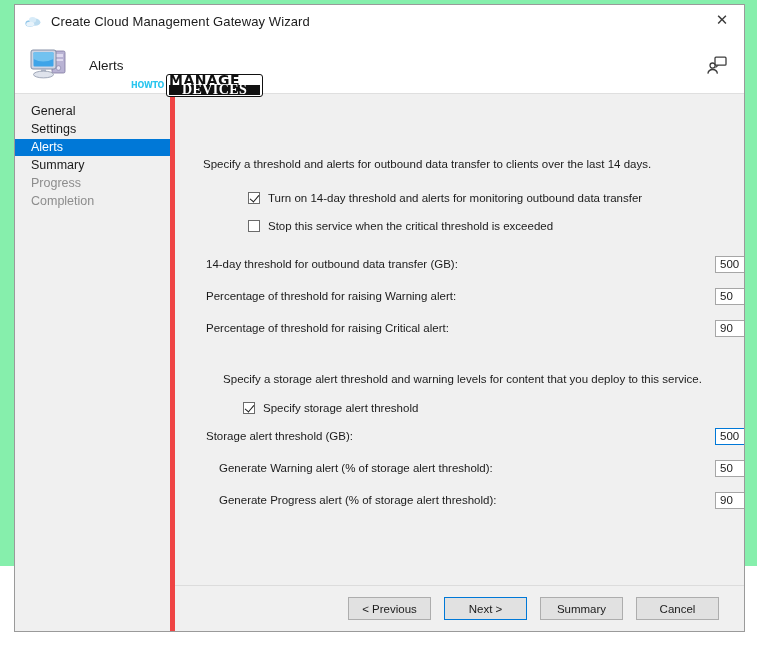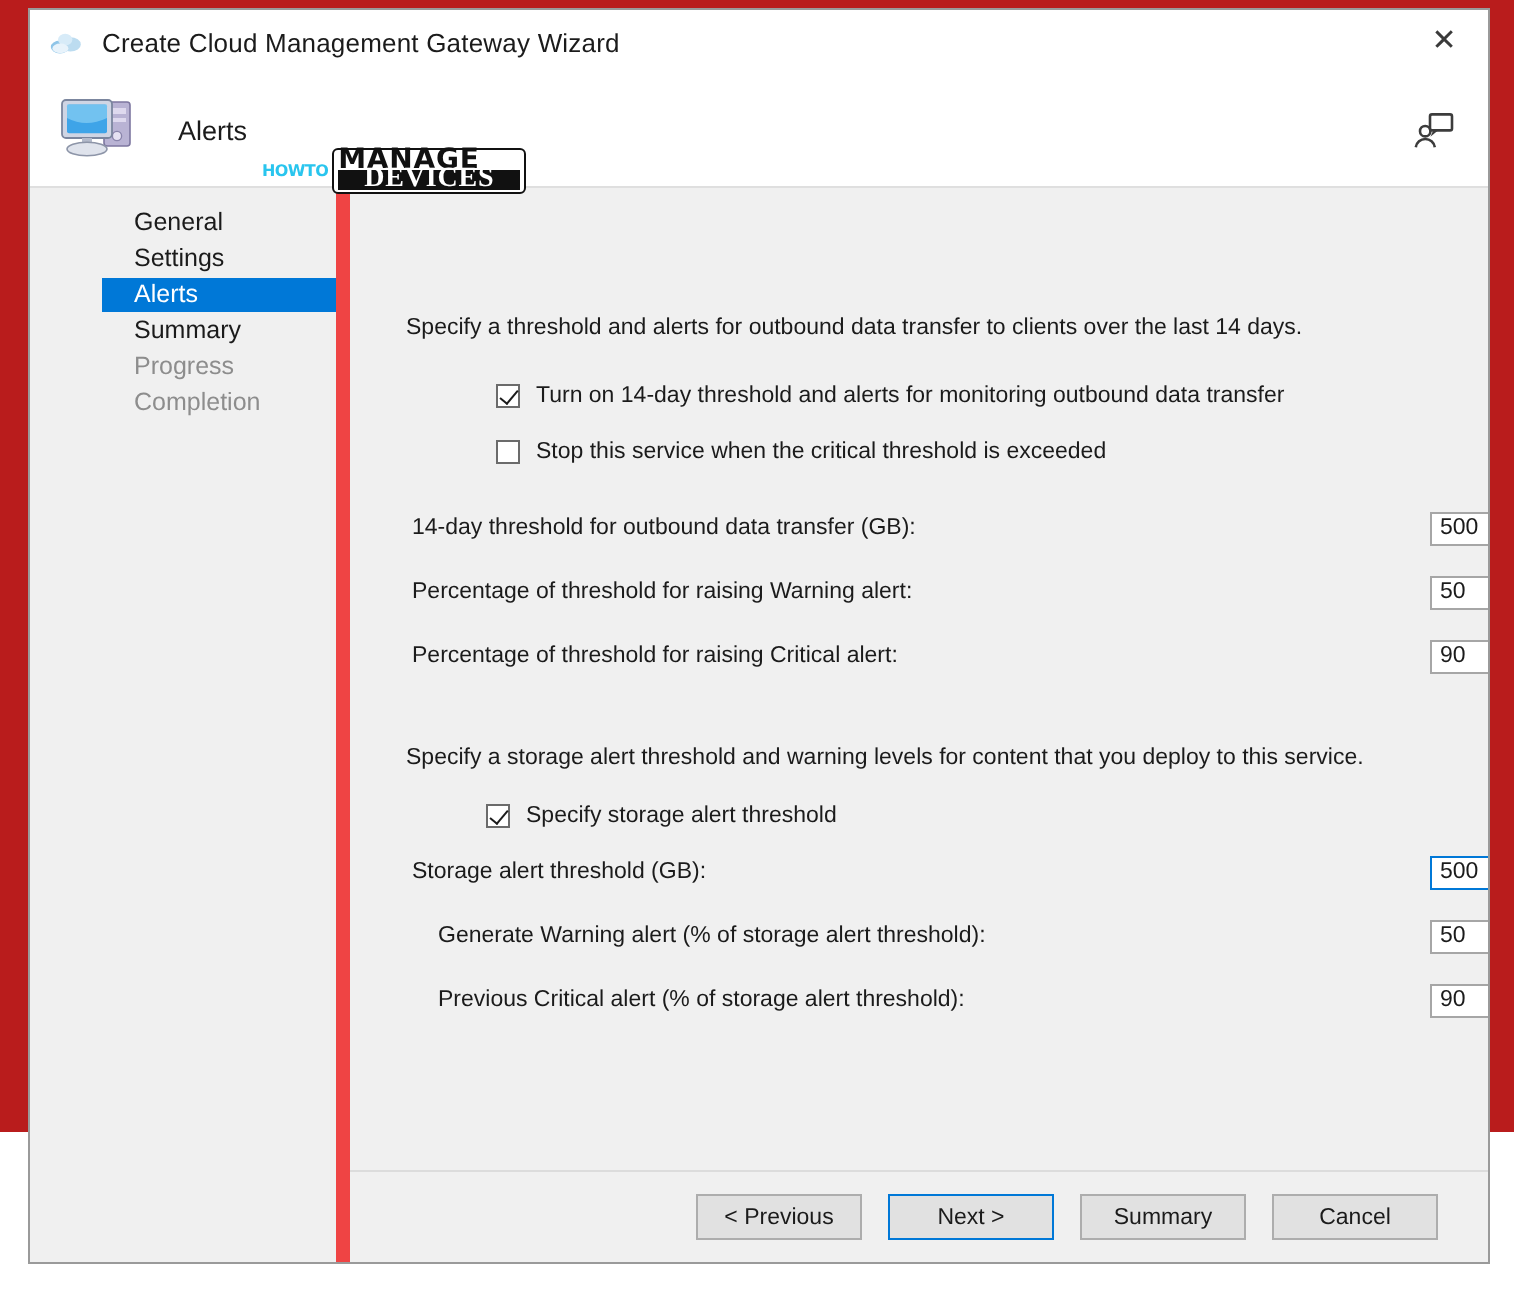--- a/index.html
+++ b/index.html
@@ -14,21 +14,21 @@
     overflow: hidden;
     font-family: "Liberation Sans", sans-serif;
     -webkit-font-smoothing: antialiased;
   }
 
   
   #desktop-frame {
     position: absolute;
     left: 0; top: 0;
     width: 757px; height: 566px;
-    background: #b91c1c;
+    background: #86efac;
     box-sizing: border-box;
   }
 
   
   #wizard-window {
     position: absolute;
     left: 14px;
     top: 4px;
     width: 731px;
     height: 628px;
@@ -167,24 +167,23 @@
     display: flex;
     min-height: 0;
     border-top: 1px solid #dfdfdf;
   }
 
   
   #sidebar {
     width: 160px;
     min-width: 160px;
     background: #f0f0f0;
-    border-right: 7px solid #ef4444;
+    border-right: 5px solid #ef4444;
     padding-top: 9px;
     box-sizing: border-box;
-    padding-left: 36px;
   }
   .nav-item {
     height: 17px;
     line-height: 17px;
     padding-left: 16px;
     font-size: 12.5px;
     color: #1b1b1b;
     white-space: nowrap;
     cursor: default;
     margin-bottom: 0;
@@ -221,20 +220,21 @@
     white-space: nowrap;
   }
   .intro-text {
     font-size: 11.5px;
     color: #1b1b1b;
     margin-top: 48px;
     white-space: nowrap;
   }
   .intro-text.second {
     margin-top: 39px;
+    text-align: center;
   }
 
   
   .check-row {
     display: flex;
     align-items: center;
     margin-top: 22px;
     margin-left: 8px;
     cursor: default;
     padding-left: 37px;
@@ -447,21 +447,21 @@
             <span class="field-label">Storage alert threshold (GB):</span>
             <input class="field-input focused" type="text" value="500" style="">
           </div>
 
           <div class="field-row">
             <span class="field-label indented">Generate Warning alert (% of storage alert threshold):</span>
             <input class="field-input" type="text" value="50" style="">
           </div>
 
           <div class="field-row">
-            <span class="field-label indented">Previous Critical alert (% of storage alert threshold):</span>
+            <span class="field-label indented">Generate Progress alert (% of storage alert threshold):</span>
             <input class="field-input" type="text" value="90" style="">
           </div>
 
         </div>
 
         <div id="footer-bar">
           <button class="wizard-button">&lt; Previous</button>
           <button class="wizard-button default">Next &gt;</button>
           <button class="wizard-button">Summary</button>
           <button class="wizard-button">Cancel</button>

